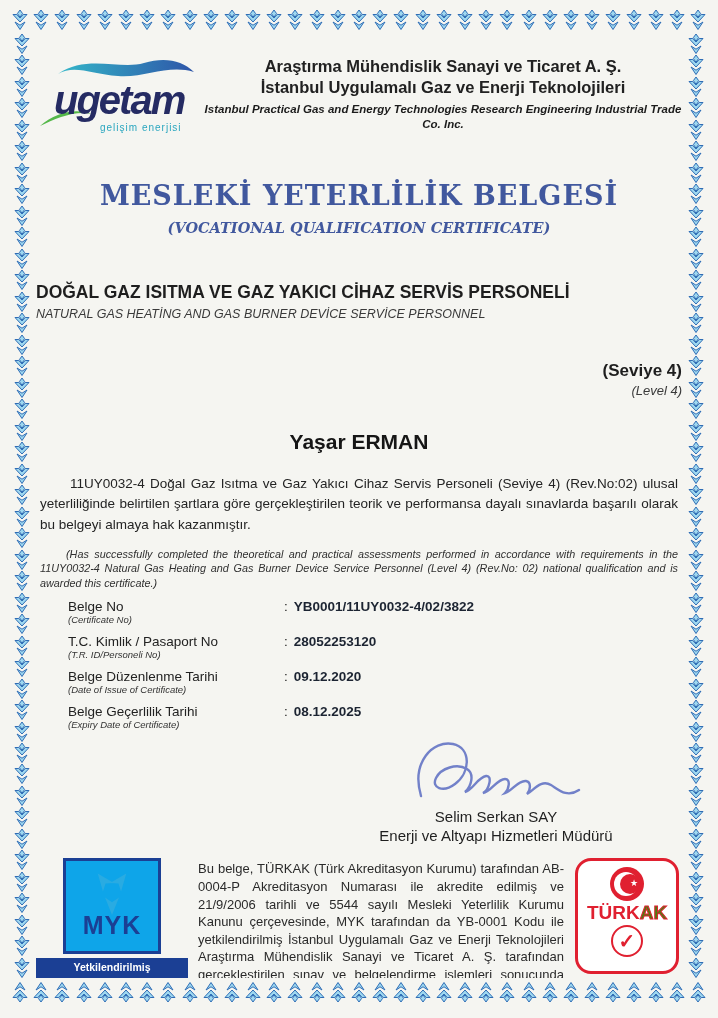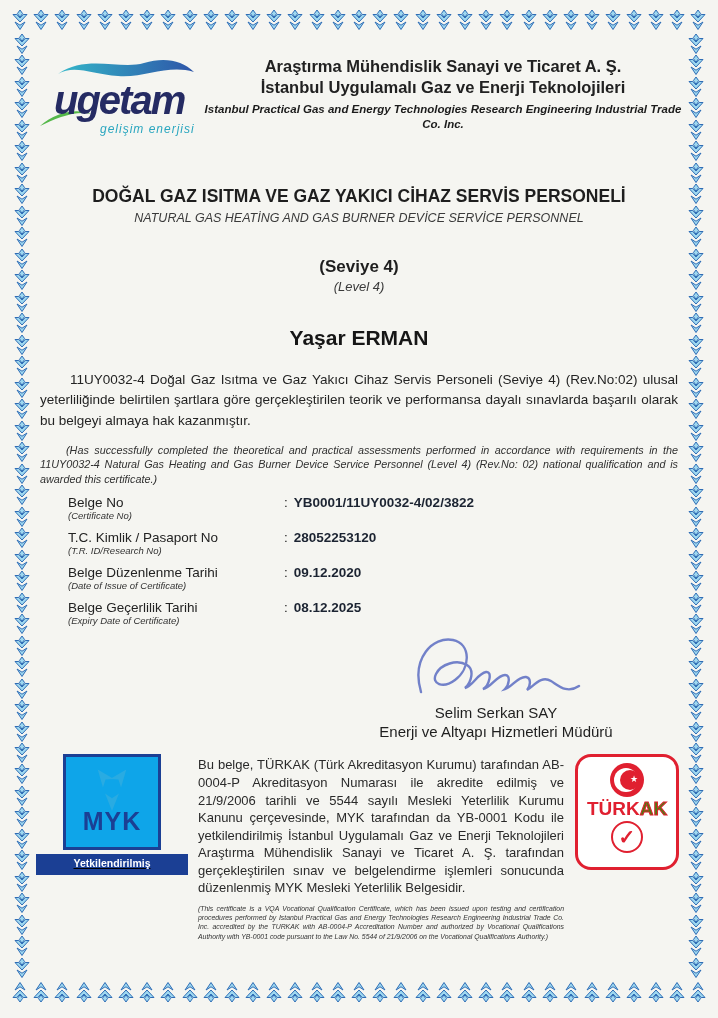--- a/index.html
+++ b/index.html
@@ -16,33 +16,33 @@
   .chain.right{right:10px;}
   .chain svg{flex:0 0 auto;}
 
   
   .content{position:absolute;left:36px;right:36px;top:32px;bottom:40px;overflow:hidden;}
 
   .header{display:flex;flex-direction:row;align-items:flex-start;margin-top:16px;}
   .logo{position:relative;width:168px;height:92px;flex:0 0 auto;}
   .logo-text{position:absolute;left:18px;top:32px;font-size:40px;font-weight:bold;font-style:italic;
     color:#252b63;letter-spacing:-2px;line-height:1;}
-  .logo-tag{position:absolute;left:64px;top:74px;font-size:12px;font-style:italic;color:#2aa6bf;letter-spacing:1px;}
+  .logo-tag{position:absolute;left:64px;top:74px;font-size:10px;color:#2aa6bf;letter-spacing:1px;}
   .org{flex:1;text-align:center;padding-top:8px;}
   .org-line{font-size:16.5px;font-weight:bold;color:#212121;line-height:1.3;}
   .org-en{font-size:11.5px;font-weight:bold;font-style:italic;color:#1c1c1c;margin-top:3px;line-height:1.3;}
 
   .title-block{text-align:center;margin-top:40px;}
   .cert-title{font-family:"DejaVu Serif",serif;font-weight:bold;font-size:27px;color:#41589e;letter-spacing:1px;}
   .cert-title-en{font-family:"DejaVu Serif",serif;font-weight:bold;font-style:italic;font-size:14.5px;color:#41589e;margin-top:8px;}
 
-  .qual-block{text-align:center;margin-top:46px;}
+  .qual-block{text-align:left;margin-top:46px;}
   .qual-tr{font-size:17.5px;font-weight:bold;color:#1e1e1e;}
   .qual-en{font-size:12.5px;font-style:italic;color:#3a3a3a;margin-top:4px;}
-  .level-block{text-align:center;margin-top:32px;}
+  .level-block{text-align:right;margin-top:40px;}
   .level-tr{font-size:17px;font-weight:bold;color:#1e1e1e;}
   .level-en{font-size:13px;font-style:italic;color:#3a3a3a;margin-top:2px;}
 
   .holder{text-align:center;margin-top:32px;font-size:21px;font-weight:bold;color:#161616;}
 
   .statement{margin-top:20px;padding:0 4px;font-size:13.5px;color:#242424;text-align:justify;
     text-indent:30px;line-height:1.5;}
   .statement-en{margin-top:12px;padding:0 4px;font-size:10.8px;font-style:italic;color:#303030;
     text-align:justify;text-indent:26px;line-height:1.35;}
 
@@ -56,21 +56,21 @@
 
   .sign-block{width:320px;margin-left:auto;margin-right:26px;margin-top:2px;text-align:center;}
   .sign-name{font-size:15px;color:#1f1f1f;margin-top:-6px;}
   .sign-title{font-size:15px;color:#1f1f1f;margin-top:2px;}
 
   .footer{display:flex;flex-direction:row;align-items:flex-start;margin-top:14px;}
   .myk-col{width:152px;flex:0 0 auto;display:flex;flex-direction:column;align-items:center;}
   .myk-box{width:92px;height:86px;border:3px solid #1b3f94;background:#0ea5e9;display:flex;
     flex-direction:column;align-items:center;justify-content:flex-start;padding-top:4px;}
   .myk-text{font-size:25px;font-weight:bold;color:#1b3f94;letter-spacing:1px;line-height:1;margin-top:-2px;}
-  .myk-badge{width:152px;background:#1b3f94;margin-top:4px;padding:3px 0 4px 0;text-align:center;text-decoration:underline;}
+  .myk-badge{width:152px;background:#1b3f94;margin-top:4px;padding:3px 0 4px 0;text-align:center;}
   .myk-badge-line{color:#fff;font-size:10.5px;font-weight:bold;line-height:1.25;}
 
   .fineprint{flex:1;padding:2px 8px 0 10px;}
   .fp-tr{font-size:13px;color:#2a2a2a;text-align:justify;line-height:1.35;}
   .fp-en{font-size:6.9px;font-style:italic;color:#333;text-align:justify;line-height:1.35;margin-top:7px;}
 
   .turkak-col{width:110px;flex:0 0 auto;display:flex;flex-direction:column;align-items:center;}
   .turkak-box{width:98px;height:104px;border:3px solid #e02030;border-radius:16px;background:#fff;
     display:flex;flex-direction:column;align-items:center;padding-top:6px;}
   .flag{width:34px;height:34px;border-radius:50%;background:#e02030;position:relative;overflow:hidden;flex:0 0 auto;}
@@ -1192,20 +1192,24 @@
         <span class="logo-text">ugetam</span>
         <span class="logo-tag">gelişim enerjisi</span>
       </div>
       <div class="org">
         <div class="org-line">Araştırma Mühendislik Sanayi ve Ticaret A. Ş.</div>
         <div class="org-line">İstanbul Uygulamalı Gaz ve Enerji Teknolojileri</div>
         <div class="org-en">Istanbul Practical Gas and Energy Technologies Research Engineering Industrial Trade Co. Inc.</div>
       </div>
     </div>
 
+    <div class="title-block">
+      <div class="cert-title">MESLEKİ YETERLİLİK BELGESİ</div>
+      <div class="cert-title-en">(VOCATIONAL QUALIFICATION CERTIFICATE)</div>
+    </div>
 
     <div class="qual-block">
       <div class="qual-tr">DOĞAL GAZ ISITMA VE GAZ YAKICI CİHAZ SERVİS PERSONELİ</div>
       <div class="qual-en">NATURAL GAS HEATİNG AND GAS BURNER DEVİCE SERVİCE PERSONNEL</div>
     </div>
     <div class="level-block">
       <div class="level-tr">(Seviye 4)</div>
       <div class="level-en">(Level 4)</div>
     </div>
 
@@ -1219,21 +1223,21 @@
         <div class="field-labels">
           <div class="f-label">Belge No</div>
           <div class="f-sub">(Certificate No)</div>
         </div>
         <span class="f-sep">:</span>
         <span class="f-value">YB0001/11UY0032-4/02/3822</span>
       </div>
       <div class="field-row">
         <div class="field-labels">
           <div class="f-label">T.C. Kimlik / Pasaport No</div>
-          <div class="f-sub">(T.R. ID/Research No)</div>
+          <div class="f-sub">(T.R. ID/Personeli No)</div>
         </div>
         <span class="f-sep">:</span>
         <span class="f-value">28052253120</span>
       </div>
       <div class="field-row">
         <div class="field-labels">
           <div class="f-label">Belge Düzenlenme Tarihi</div>
           <div class="f-sub">(Date of Issue of Certificate)</div>
         </div>
         <span class="f-sep">:</span>

